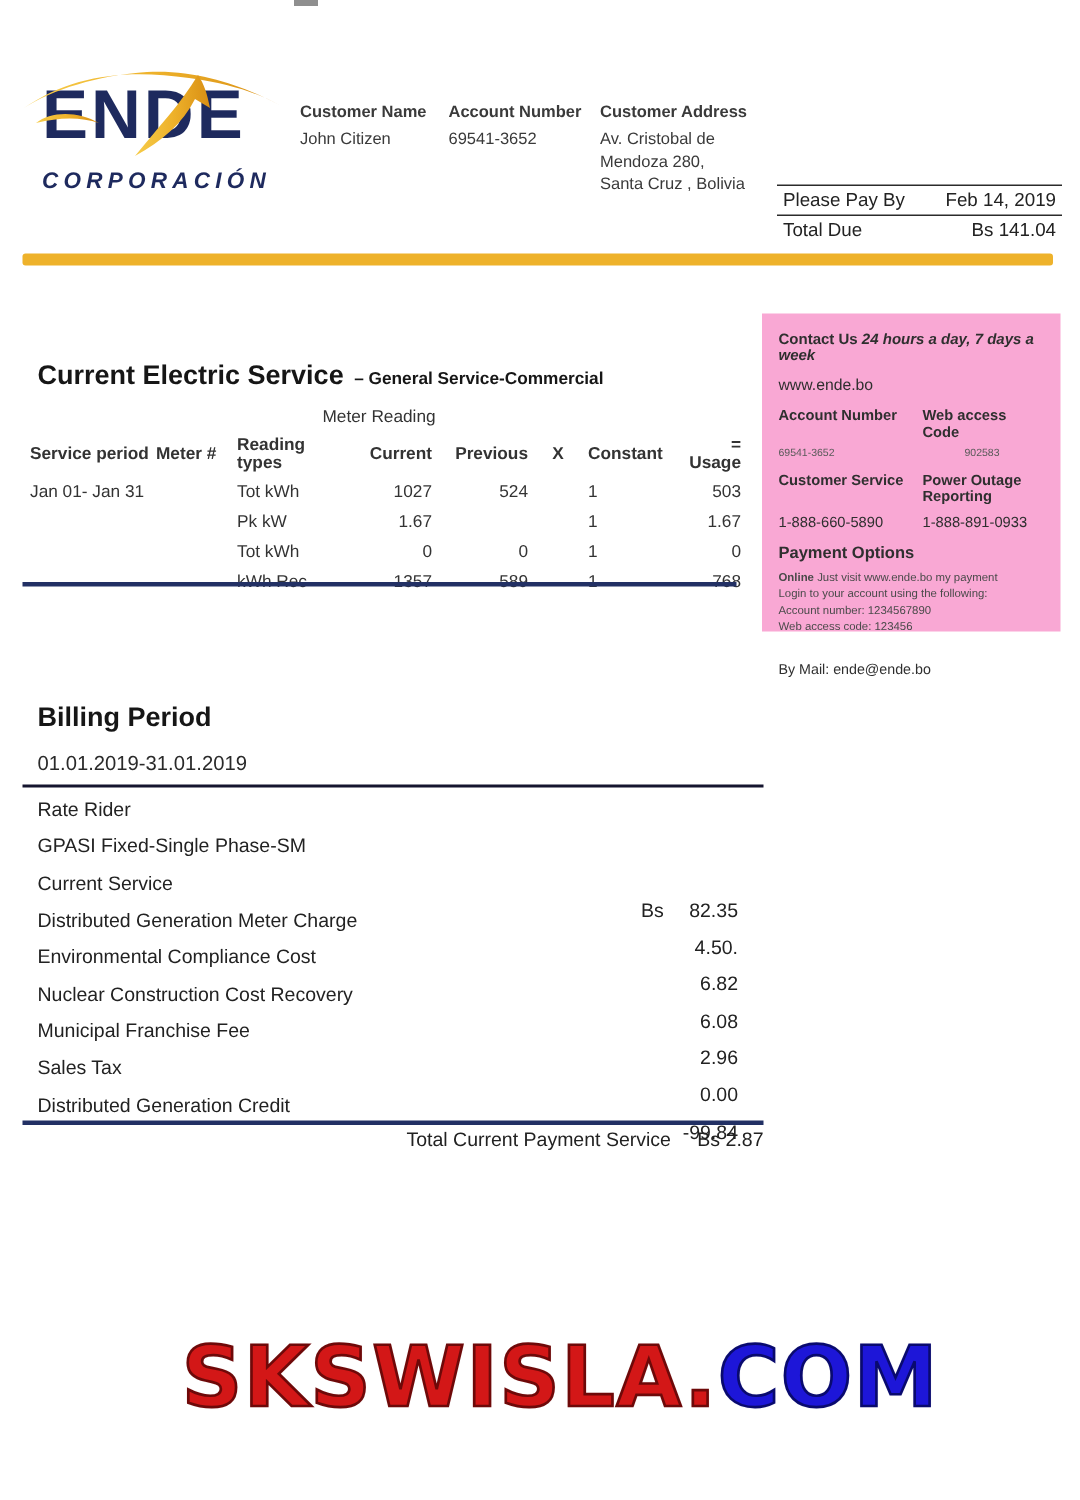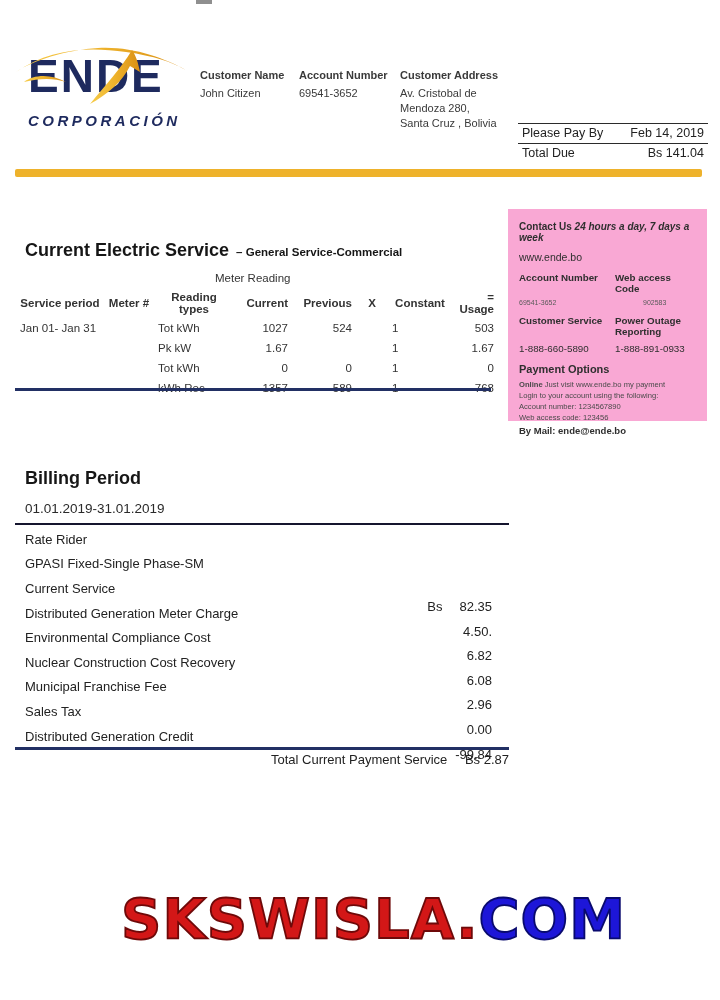--- a/index.html
+++ b/index.html
@@ -36,21 +36,21 @@
 
   .yellow-bar { position:absolute; left:15px; top:169px; width:687px; height:8px; background:#eeb22b; border-radius:2px; }
 
   
   .svc-title { position:absolute; left:25px; top:240px; display:flex; align-items:baseline; gap:7px; color:#161616; }
   .svc-title .t1 { font-size:18px; font-weight:bold; }
   .svc-title .t2 { font-size:11.5px; font-weight:bold; }
   .meter-reading-lbl { position:absolute; left:215px; top:272px; font-size:11.5px; color:#333; }
 
   table.meter { position:absolute; left:18px; top:288px; width:478px; border-collapse:collapse; font-size:11.5px; color:#333; }
-  table.meter th { font-weight:bold; text-align:center; padding:3px 2px; }
+  table.meter th { font-weight:bold; text-align:left; padding:3px 2px; }
   table.meter td { padding:4px 2px; }
   table.meter .num { text-align:right; }
   table.meter .ctr { text-align:center; }
   .divider-navy-1 { position:absolute; left:15px; top:388px; width:476px; height:3px; background:#223064; }
 
   
   .panel {
     position:absolute; left:508px; top:209px; width:199px; height:212px;
     background:#f9a8d4; padding:12px 11px 10px; color:#2f2f2f;
   }
@@ -58,21 +58,21 @@
   .panel .contact-line .b { font-weight:bold; }
   .panel .contact-line .it { font-style:italic; font-weight:600; }
   .panel .site { margin-top:8px; font-size:10.5px; }
   .panel .grid2 { display:grid; grid-template-columns:92px 1fr; column-gap:4px; margin-top:9px; }
   .panel .glbl { font-weight:bold; font-size:9.8px; }
   .panel .gval-sm { font-size:7px; color:#5a5a5a; margin-top:5px; }
   .panel .gval { font-size:9.8px; margin-top:6px; }
   .panel .pay-opts { margin-top:9px; font-weight:bold; font-size:11px; }
   .panel .fine { font-size:7.6px; line-height:11px; color:#4a4a4a; margin-top:4px; }
   .panel .fine .b { font-weight:bold; }
-  .panel .mail { font-size:9.5px; font-weight:bold; margin-top:2px; }
+  .panel .mail { font-size:9.5px; font-weight:normal; margin-top:18px; }
 
   
   .bill-title { position:absolute; left:25px; top:468px; font-size:18px; font-weight:bold; color:#161616; }
   .bill-period { position:absolute; left:25px; top:501px; font-size:13.5px; color:#2a2a2a; }
   .bill-topline { position:absolute; left:15px; top:523px; width:494px; height:2px; background:#15152e; }
   .bill-items { position:absolute; left:25px; top:527px; width:467px; }
   .bill-item { display:flex; justify-content:space-between; align-items:center; height:24.6px; font-size:13px; color:#222; }
   .bill-item .amt { text-align:right;margin-top:36px; }
   .bill-item .cur { margin-right:17px; }
   .bill-botline { position:absolute; left:15px; top:747px; width:494px; height:2.5px; background:#223064; }

